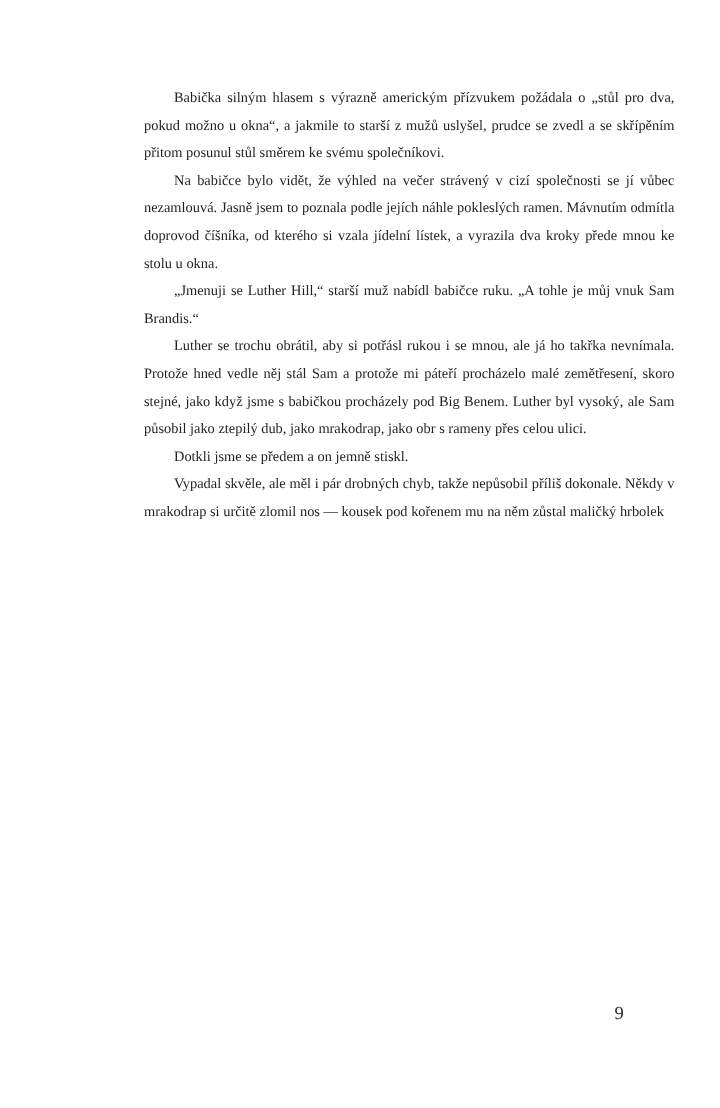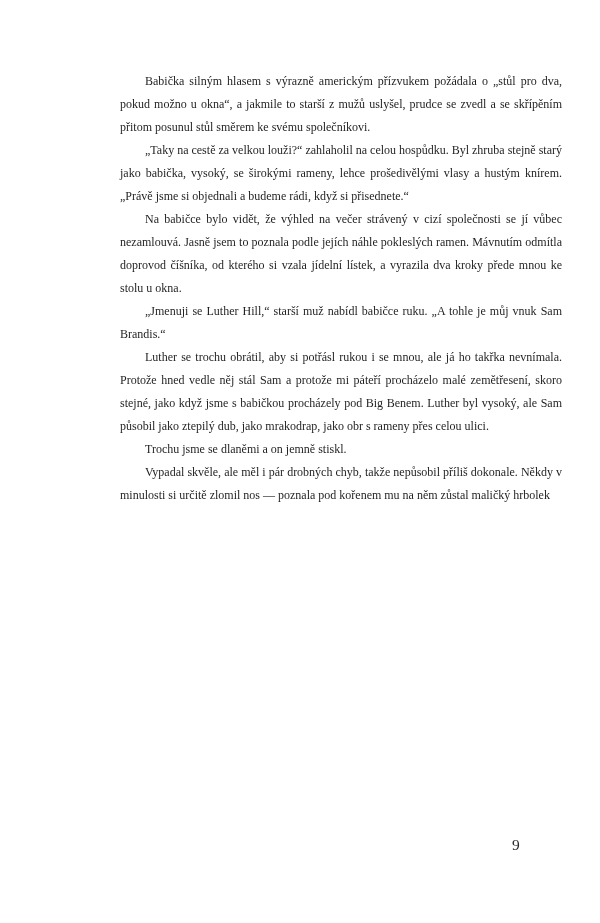--- a/index.html
+++ b/index.html
@@ -42,23 +42,22 @@
     color: #2a2a2a;
   }
 </style>
 </head>
 <body>
 
 <div class="page">
 
   <div class="text-block">
     <p>Babička silným hlasem s výrazně americkým přízvukem požádala o „stůl pro dva, pokud možno u okna“, a jakmile to starší z mužů uslyšel, prudce se zvedl a se skřípěním přitom posunul stůl směrem ke svému společníkovi.</p>
-    <p>„Taky na cestě za velkou louži?“ zahlaholil na celou hospůdku. Byl zhruba stejně starý jako babička, vysoký, se širokými rameny, lehce prošedivělými vlasy a hustým knírem. „Právě jsme si objednali a budeme rádi, když si přisednete.“</p>
     <p>Na babičce bylo vidět, že výhled na večer strávený v cizí společnosti se jí vůbec nezamlouvá. Jasně jsem to poznala podle jejích náhle pokleslých ramen. Mávnutím odmítla doprovod číšníka, od kterého si vzala jídelní lístek, a vyrazila dva kroky přede mnou ke stolu u okna.</p>
     <p>„Jmenuji se Luther Hill,“ starší muž nabídl babičce ruku. „A tohle je můj vnuk Sam Brandis.“</p>
     <p>Luther se trochu obrátil, aby si potřásl rukou i se mnou, ale já ho takřka nevnímala. Protože hned vedle něj stál Sam a protože mi páteří procházelo malé zemětřesení, skoro stejné, jako když jsme s babičkou procházely pod Big Benem. Luther byl vysoký, ale Sam působil jako ztepilý dub, jako mrakodrap, jako obr s rameny přes celou ulici.</p>
-    <p>Trochu jsme se dlaněmi a on jemně stiskl.</p>
-    <p>Vypadal skvěle, ale měl i pár drobných chyb, takže nepůsobil příliš dokonale. Někdy v minulosti si určitě zlomil nos — poznala pod kořenem mu na něm zůstal maličký hrbolek</p>
+    <p>Dotkli jsme se předem a on jemně stiskl.</p>
+    <p>Vypadal skvěle, ale měl i pár drobných chyb, takže nepůsobil příliš dokonale. Někdy v mrakodrap si určitě zlomil nos — kousek pod kořenem mu na něm zůstal maličký hrbolek</p>
   </div>
 
   <div class="page-number">9</div>
 
 </div>
 
 </body></html>

